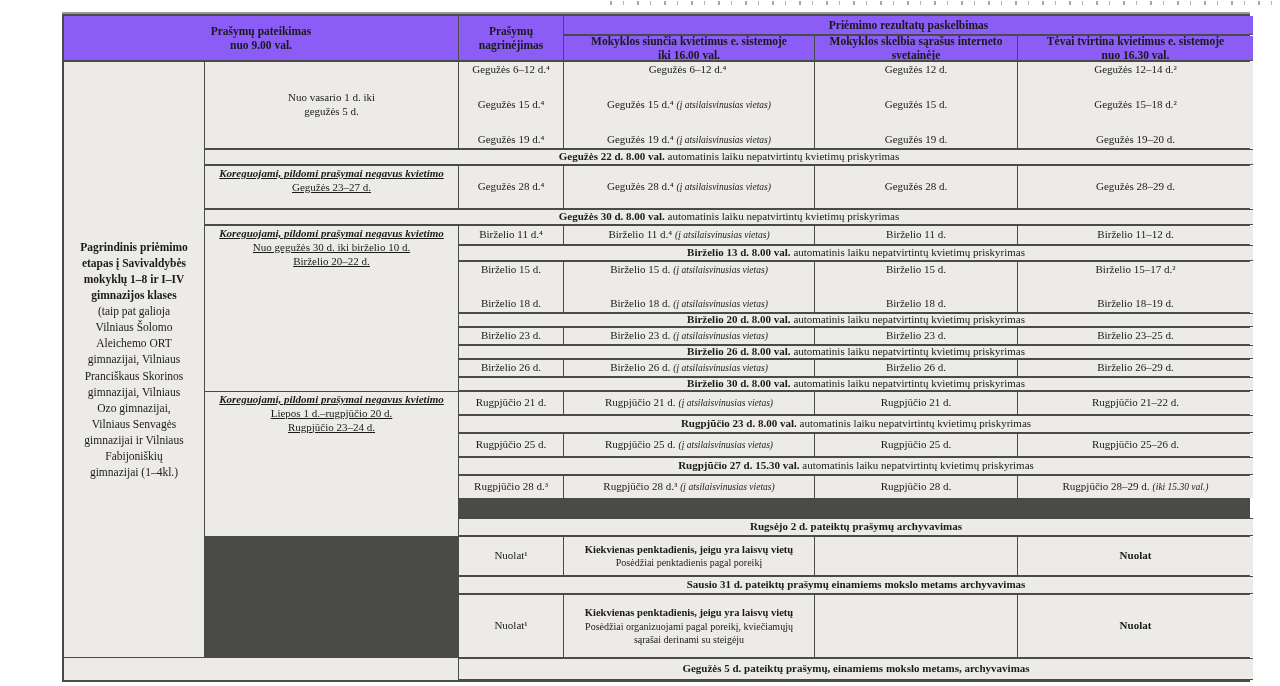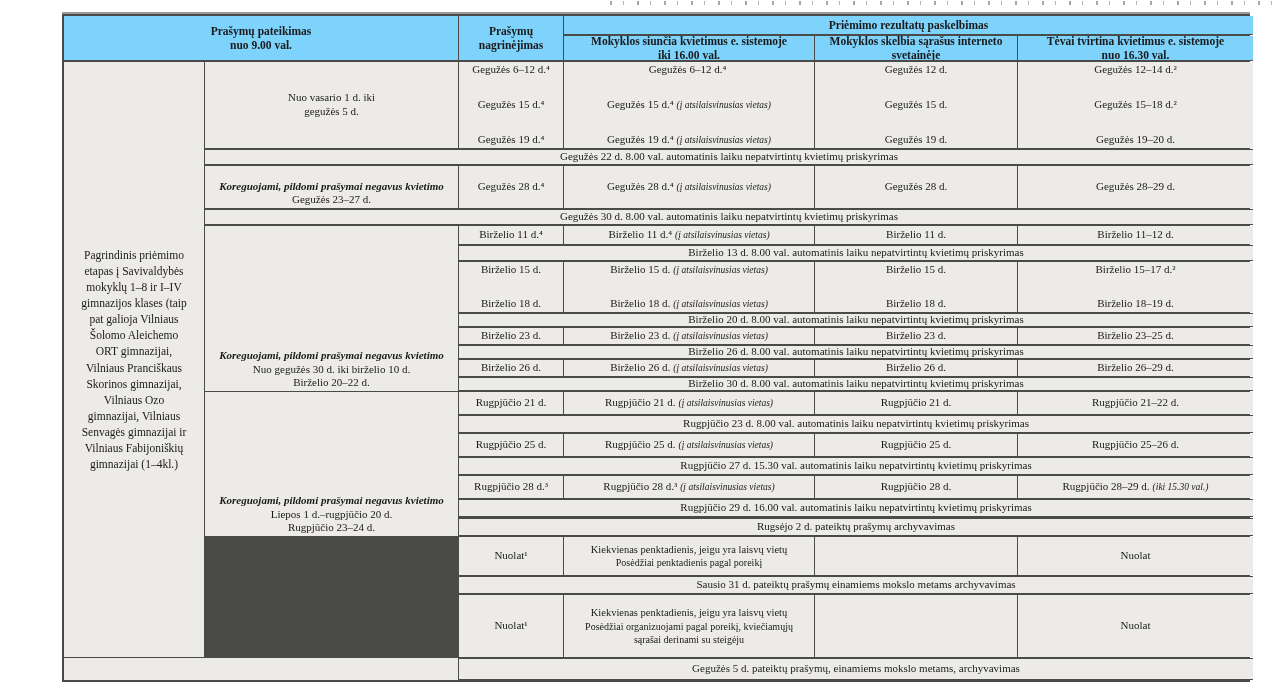--- a/index.html
+++ b/index.html
@@ -14,30 +14,30 @@
     grid-template-rows:19px 25px 86px 16px 42px 16px 18px 16px 50px 14px 16px 14px 16px 14px 22px 18px 22px 18px 22px 18px 18px 38px 18px 62px 22px;
     gap:1px;
     background:#4a4a48;
     border:2px solid #4a4a48;
     box-shadow:0 -2px 0 #9a9a9a;
     margin:14px 0 0 62px;
     width:1184px;
   }
   .c{background:#ecebe8;display:flex;flex-direction:column;align-items:center;justify-content:center;
      text-align:center;font-size:11px;line-height:1.25;padding:1px 3px;overflow:hidden;}
-  .hd{background:#7dd3fc;font-weight:bold;font-size:11.5px;border-bottom:1px solid #4a4a48;}
+  .hd{background:#8b5cf6;font-weight:bold;font-size:11.5px;border-bottom:1px solid #4a4a48;}
   .pre{white-space:pre-line;}
   .lines{justify-content:space-between;}
   .ln{display:block;}
   .nt{font-style:italic;font-size:9.5px;margin-left:3px;}
-  .b{font-weight:normal;}
+  .b{font-weight:bold;}
   .bi{font-weight:bold;font-style:italic;}
   .band{border-top:1px solid #4a4a48;border-bottom:1px solid #4a4a48;font-size:11px;}
   .stage{font-size:11.5px;line-height:1.4;padding:0 16px;}
-  .sec2{justify-content:flex-end;}
+  .sec2{justify-content:flex-start;text-decoration:underline;}
   .s5cell{justify-content:space-between;padding:3px 3px 6px 3px;}
   .kv{font-size:10px;line-height:1.3;}
   .kv .b{font-size:10.5px;}
 </style>
 </head>
 <body>
 
 <div class="top-fragments"></div>
 
 <div class="grid">
@@ -188,23 +188,20 @@
 
   <div class="c" style="grid-area:19/3/20/4">Rugpjūčio 28 d.³</div>
   <div class="c" style="grid-area:19/4/20/5">
     <span class="ln"><span>Rugpjūčio 28 d.³</span><i class="nt">(į atsilaisvinusias vietas)</i></span>
   </div>
   <div class="c" style="grid-area:19/5/20/6">Rugpjūčio 28 d.</div>
   <div class="c" style="grid-area:19/6/20/7">
     <span class="ln"><span>Rugpjūčio 28–29 d.</span><i class="nt">(iki 15.30 val.)</i></span>
   </div>
 
-  <div class="c band" style="grid-area:20/3/21/7">
-    <div><span class="b">Rugpjūčio 29 d. 16.00 val.</span><span> automatinis laiku nepatvirtintų kvietimų priskyrimas</span></div>
-  </div>
 
   <div class="c band" style="grid-area:21/3/22/7">
     <div><span class="b">Rugsėjo 2 d. pateiktų prašymų archyvavimas</span><span></span></div>
   </div>
 
   <div class="c" style="grid-area:22/3/23/4">Nuolat¹</div>
   <div class="c kv" style="grid-area:22/4/23/5">
     <div class="b">Kiekvienas penktadienis, jeigu yra laisvų vietų</div>
     <div class="pre">Posėdžiai penktadienis pagal poreikį</div>
   </div>

